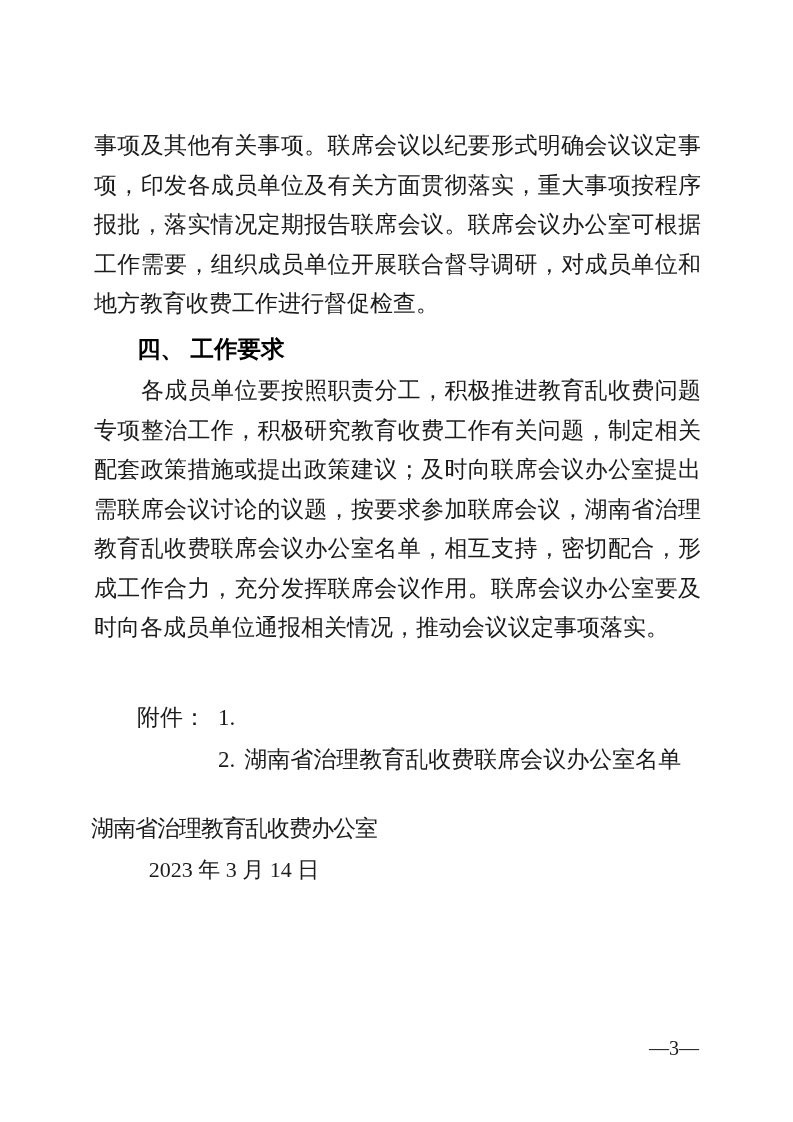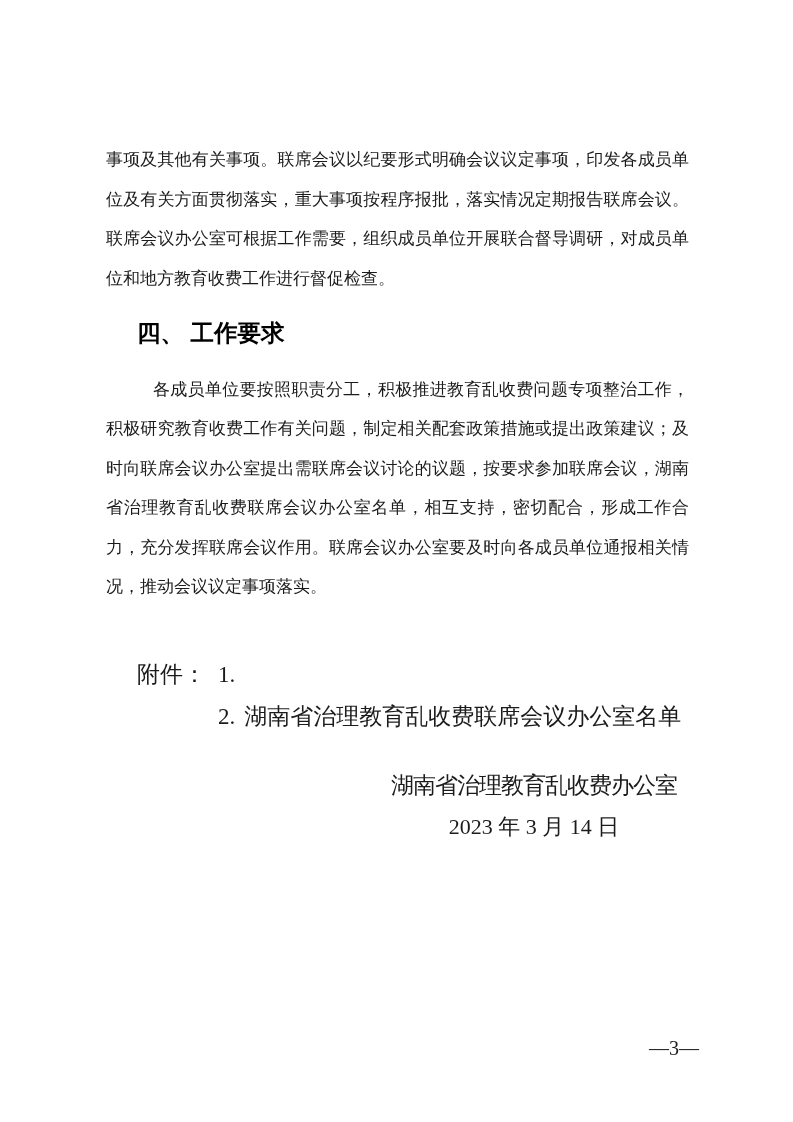--- a/index.html
+++ b/index.html
@@ -16,25 +16,26 @@
     font-family: "Liberation Serif", serif;
     color: #1b1b1b;
   }
   .content {
     position: absolute;
     left: 90px;
     top: 124px;
     width: 615px;
   }
   .para {
-    margin: 16px;
-    font-size: 17px;
+    margin: 4px;
+    font-size: 23px;
     line-height: 39.5px;
     text-align: justify;
     letter-spacing: 0;
+    font-family: Liberation Mono, monospace;
   }
   .indent2 {
     text-indent: 47px;
   }
   .section-heading {
     margin: 0;
     font-family: "Liberation Sans", sans-serif;
     font-weight: bold;
     font-size: 23.5px;
     line-height: 39.5px;
@@ -58,21 +59,20 @@
     flex-direction: column;
   }
   .attachment-item {
     display: flex;
   }
   .attachment-item .num {
     margin-right: 9px;
   }
   .signature-block {
     margin-top: 28px;
-    margin-left: 300px;
     width: 288px;
     text-align: center;
   }
   .signature-line {
     font-size: 23px;
     line-height: 39.5px;
     letter-spacing: -1px;
     white-space: nowrap;
   }
   .date-line {

